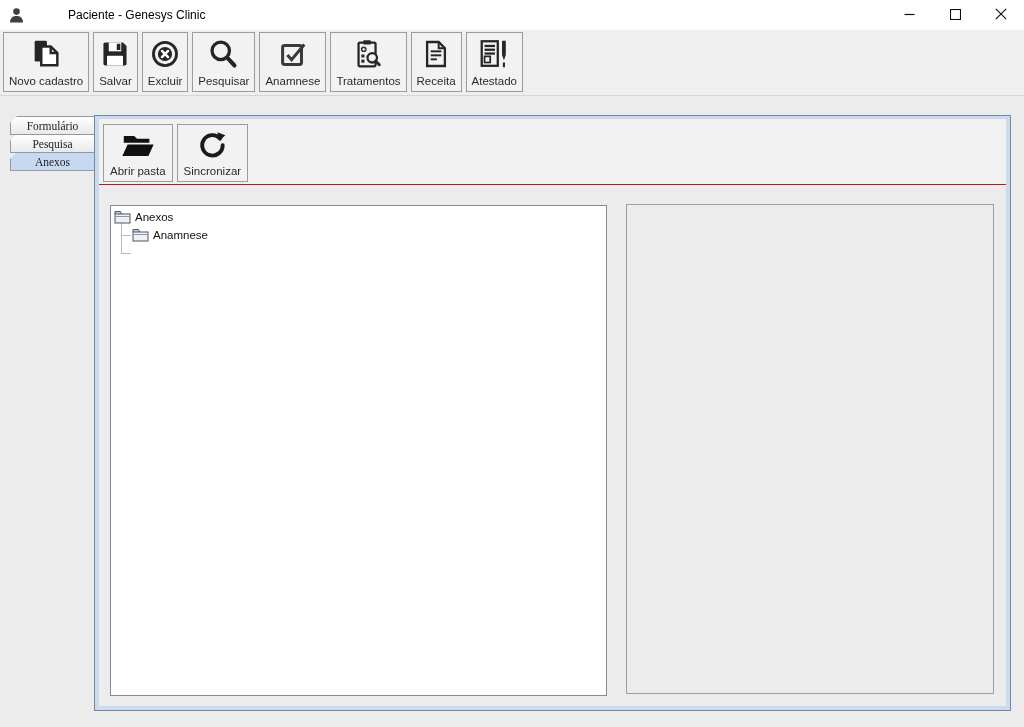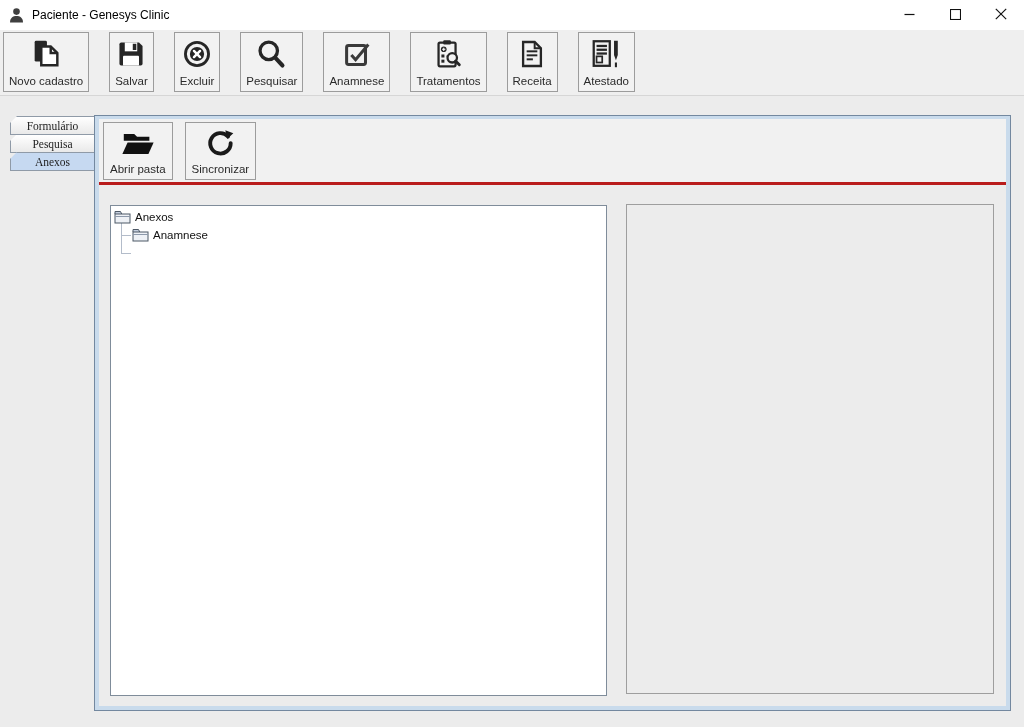--- a/index.html
+++ b/index.html
@@ -1,30 +1,30 @@
 <!DOCTYPE html>
 <html><head>
 <meta charset="utf-8">
 <style>
   * { margin:0; padding:0; box-sizing:border-box; }
   html,body { width:1024px; height:727px; }
   body { font-family:"Liberation Sans", sans-serif; background:#ececec; position:relative; overflow:hidden; }
 
   
   .titlebar { position:absolute; left:0; top:0; width:1024px; height:30px; background:#ffffff;
-              display:flex; align-items:center; }
+              display:flex; align-items:center;gap:36px; }
   .titlebar .appicon { margin-left:8px; width:17px; height:17px; display:flex; }
   .titlebar .title { margin-left:7px; font-size:12px; color:#000; }
   .win-controls { position:absolute; right:0; top:0; height:30px; display:flex; }
   .win-btn { width:46px; height:30px; display:flex; align-items:center; justify-content:center; }
 
   
   .toolbar { position:absolute; left:0; top:30px; width:1024px; height:66px; background:#efefef;
              border-bottom:1px solid #d6d6d6; display:flex; align-items:flex-start; padding:2px 0 0 3px; }
-  .tb-btn { height:60px; margin-right:20px; border:1px solid #9c9c9c; background:#f2f2f2;
+  .tb-btn { height:60px; margin-right:4px; border:1px solid #9c9c9c; background:#f2f2f2;
             display:flex; flex-direction:column; align-items:center; justify-content:space-between;
             padding:4px 5px 3px 5px; cursor:default; }
   .tb-btn .ic { height:34px; display:flex; align-items:center; justify-content:center; }
   .tb-btn .lbl { font-size:11.5px; color:#2a2a2a; white-space:nowrap; line-height:13px; }
 
   
   .side-tabs { position:absolute; left:10px; top:117px; width:85px; }
   .side-tab { width:85px; height:19px; border:1px solid #8f9aa7; margin-top:-1px;
               display:flex; align-items:center; justify-content:center;
               font-size:11.5px; color:#1c1c1c;
@@ -33,21 +33,21 @@
   .side-tab.selected { background:#c6d9f1; }
 
   
   .content-panel { position:absolute; left:95px; top:116px; width:915px; height:594px;
                    background:#ececec; border:4px solid #c9dbec; border-top-width:3px;
                    outline:1px solid #73889f; }
   .content-inner { position:relative; width:100%; height:100%; }
 
   
   .subtoolbar { position:absolute; left:0; top:0; right:0; height:66px; background:#f1f1f1;
-                border-bottom:3px solid #b91c1c; display:flex; align-items:flex-start; padding:3px 0 0 4px;gap:8px; }
+                border-bottom:1px solid #b91c1c; display:flex; align-items:center; padding:3px 0 0 4px; }
   .st-btn { height:58px; margin-right:4px; border:1px solid #9c9c9c; background:#f2f2f2;
             display:flex; flex-direction:column; align-items:center; justify-content:space-between;
             padding:4px 6px 3px 6px; cursor:default; }
   .st-btn .ic { height:33px; display:flex; align-items:center; justify-content:center; }
   .st-btn .lbl { font-size:11.5px; color:#2a2a2a; white-space:nowrap; line-height:13px; }
 
   
   .tree-panel { position:absolute; left:11px; top:86px; width:497px; height:491px;
                 background:#ffffff; border:1px solid #7f8c9a; overflow:hidden; }
   .detail-panel { position:absolute; left:527px; top:85px; width:368px; height:490px;

